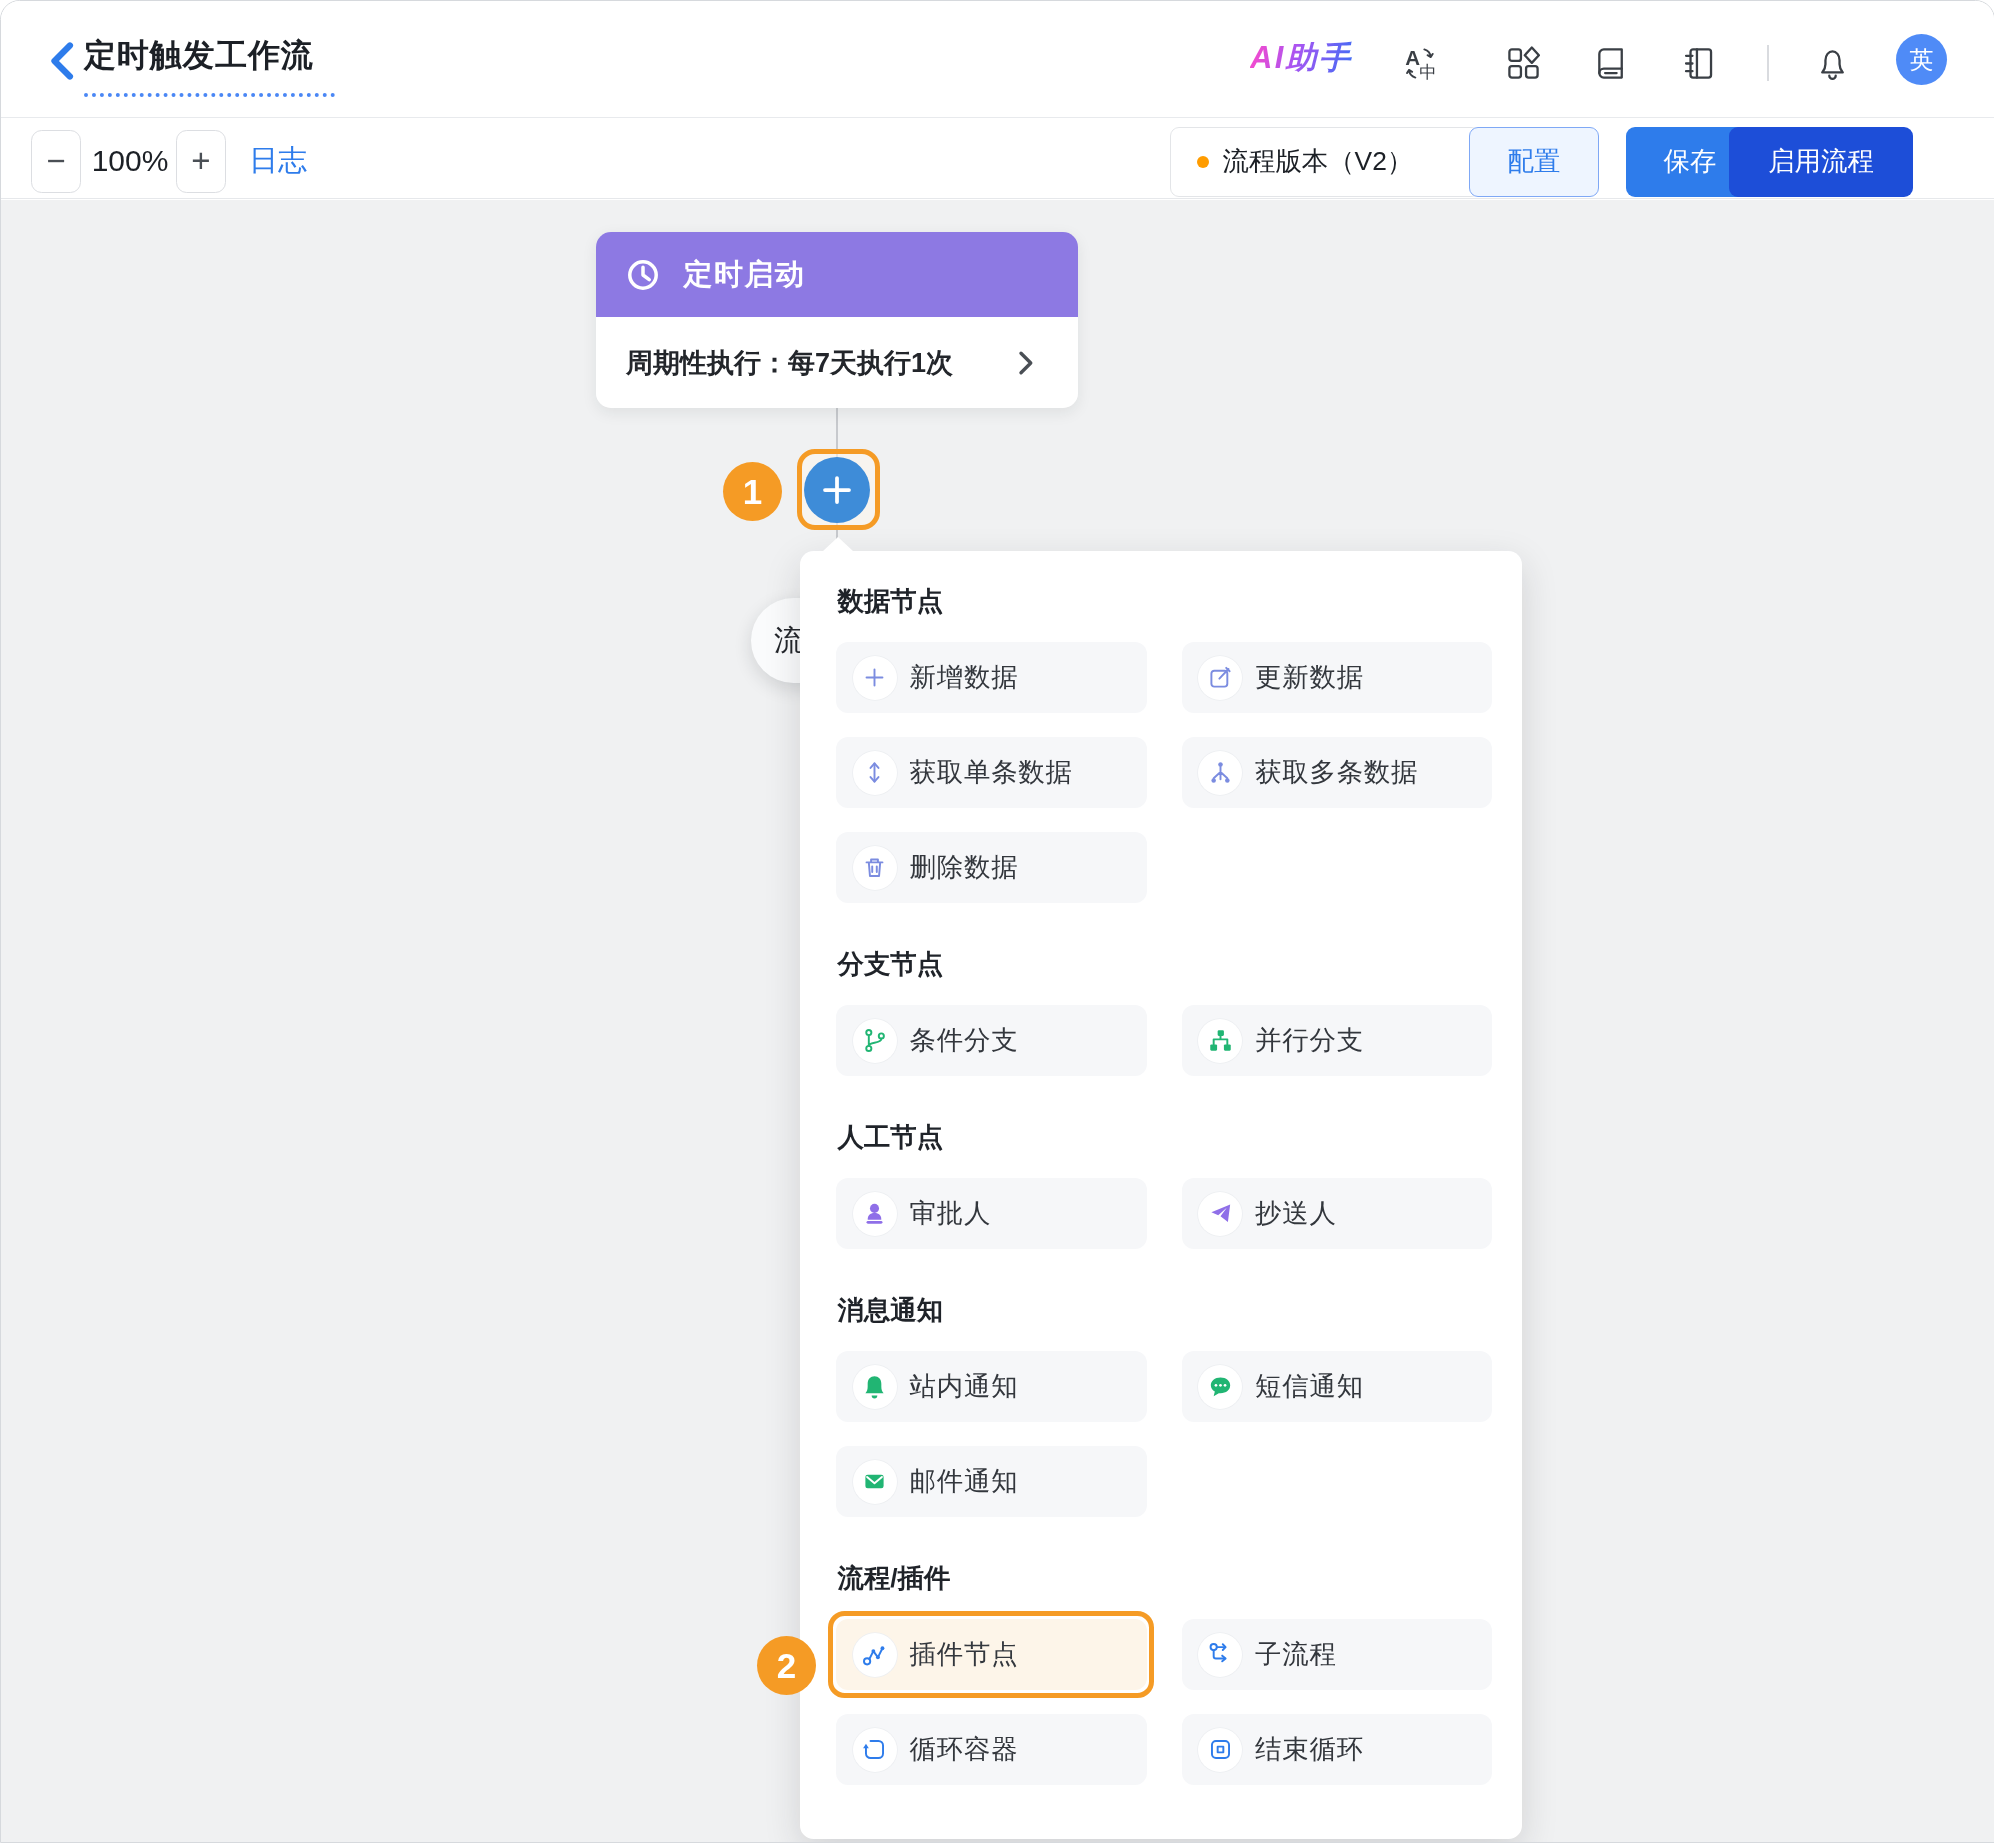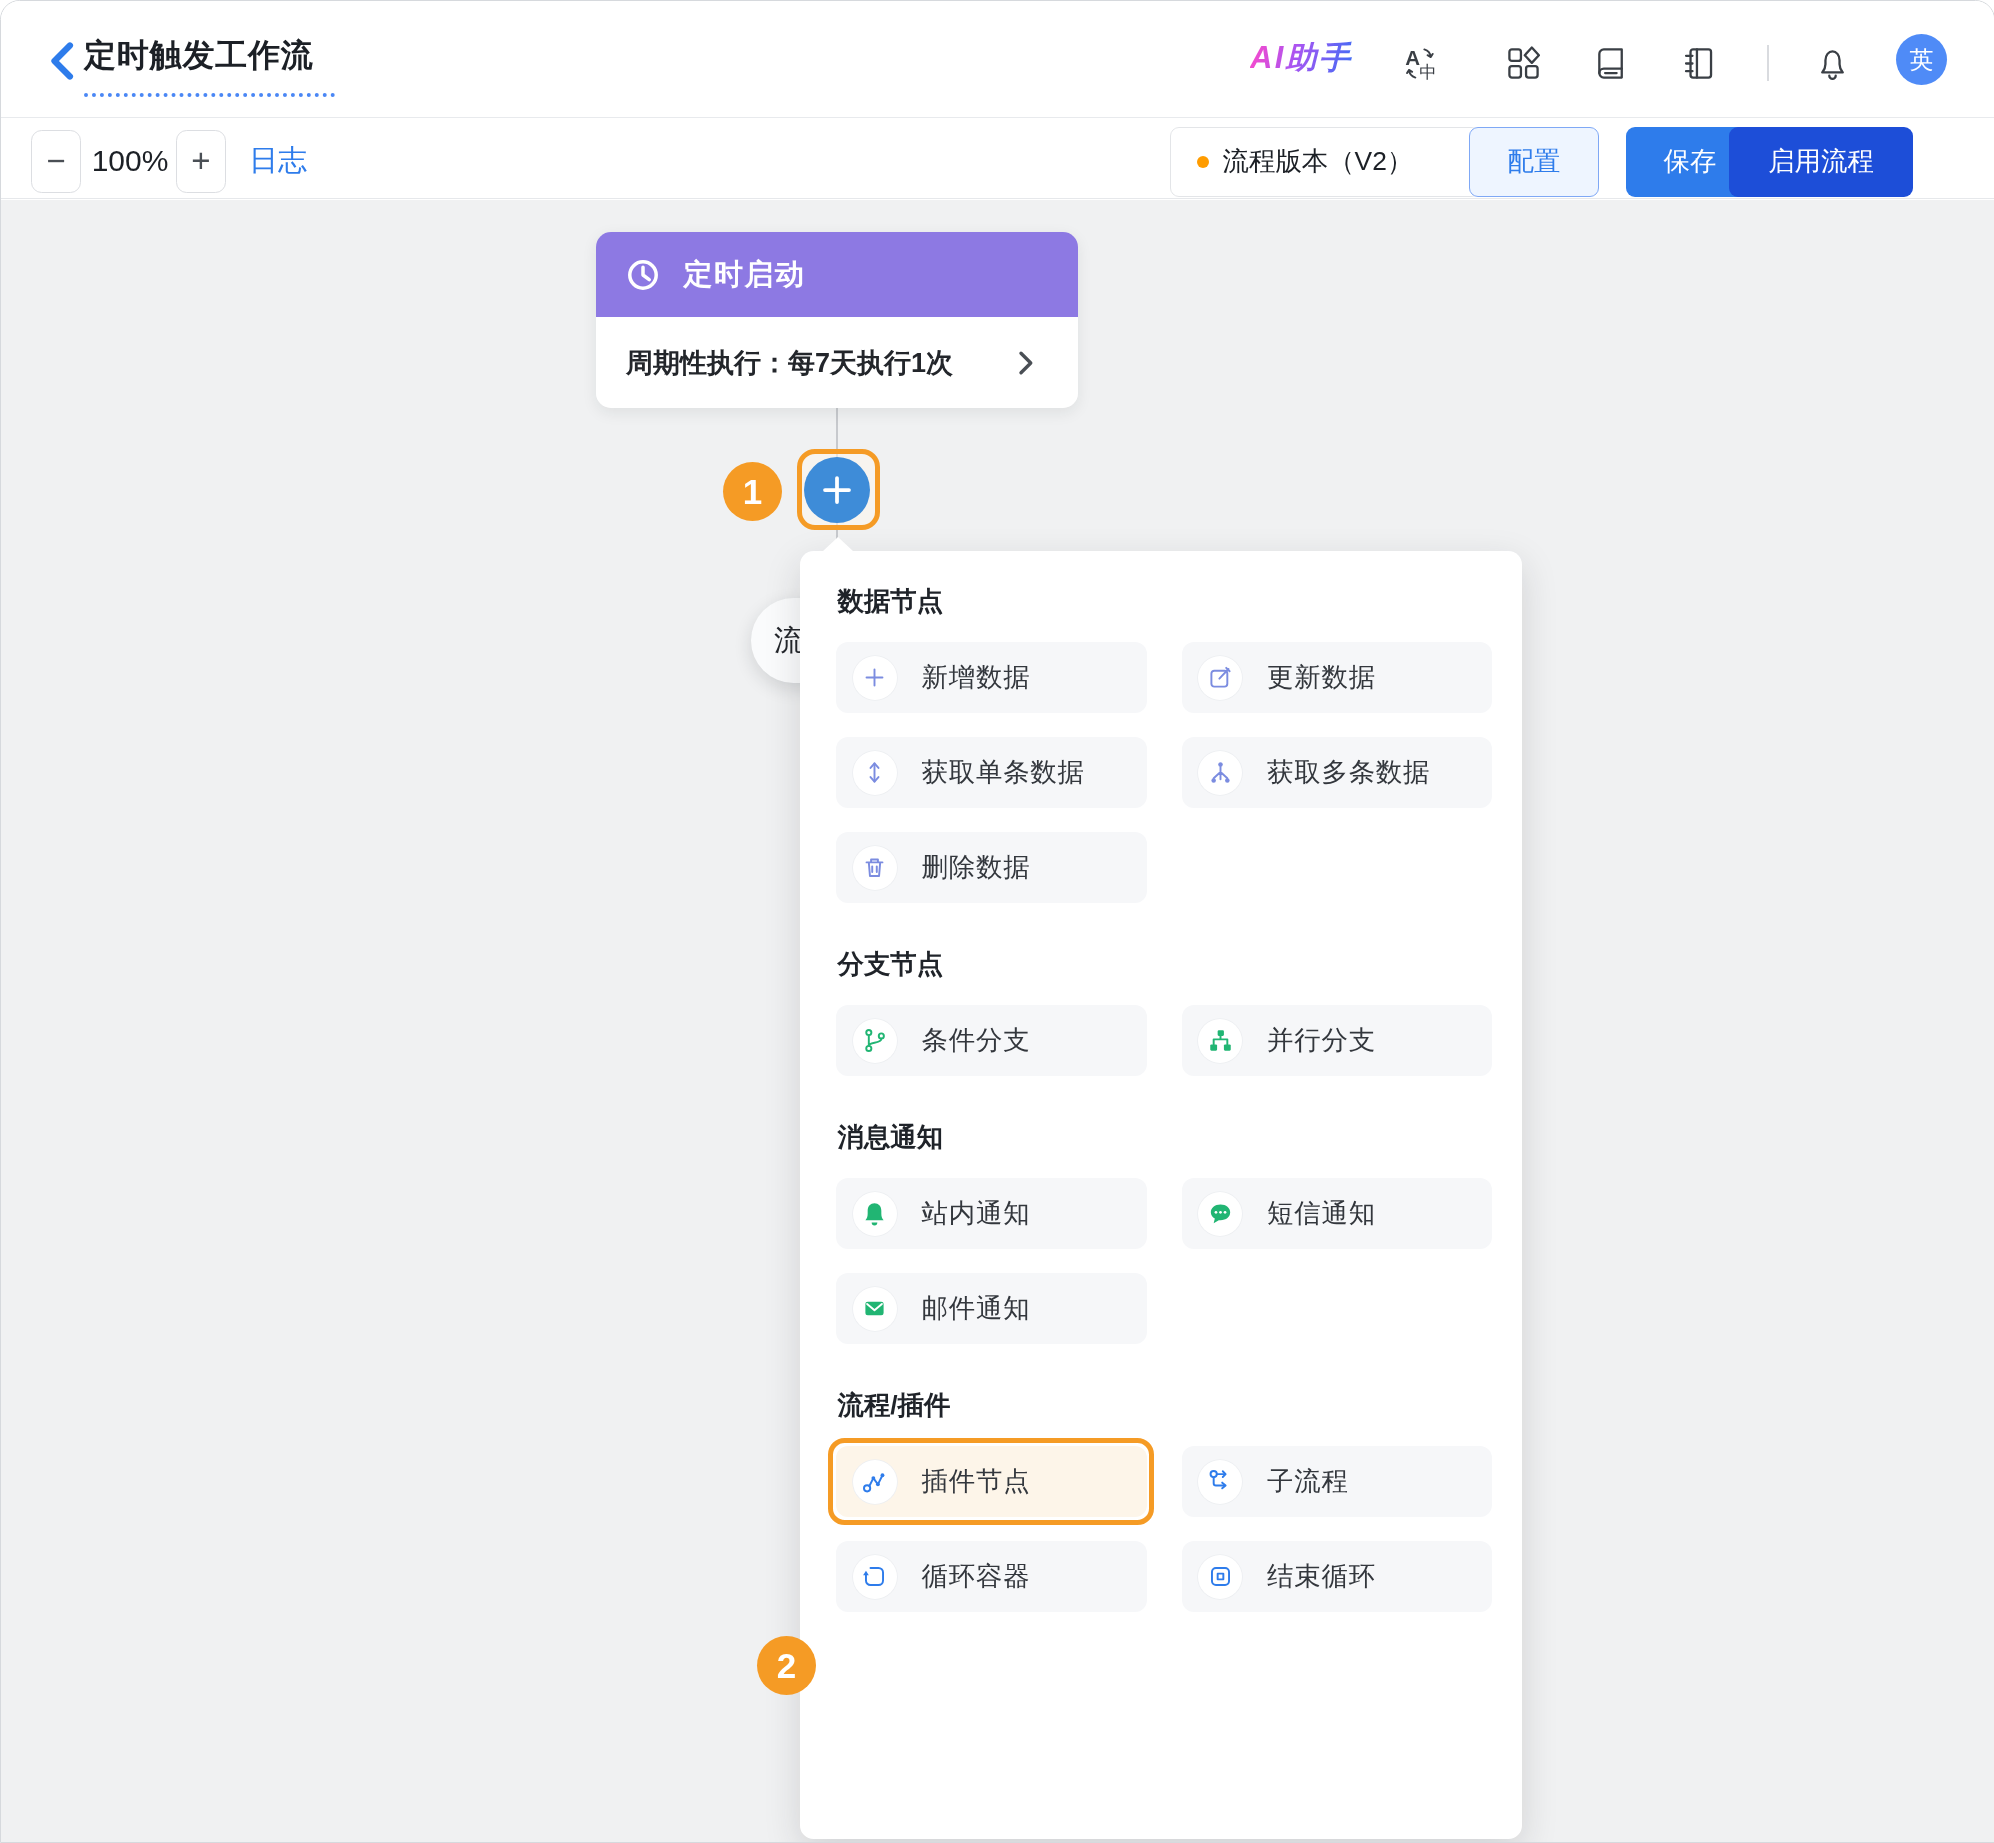--- a/index.html
+++ b/index.html
@@ -51,21 +51,21 @@
            box-shadow:0 6px 18px rgba(31,35,41,.14);display:flex;align-items:center;padding-left:23px;
            font-size:29px;color:#23262b;z-index:1;cursor:pointer;}
   
   .menu{position:absolute;left:799px;top:351px;width:722px;height:1288px;background:#fff;border-radius:13.6px;
         box-shadow:0 12px 36px rgba(31,35,41,.15);z-index:10;padding:33px 30px 30px 36px;overflow:hidden;}
   .menu-arrow{position:absolute;left:821px;top:337px;width:0;height:0;z-index:11;
         border-left:16.6px solid transparent;border-right:16.6px solid transparent;border-bottom:15px solid #fff;}
   .msec-t{font-size:26.4px;font-weight:600;color:#1f2329;margin:44px 0 23px 1.5px;}
   .msec:first-child .msec-t{margin-top:0;}
   .mgrid{display:grid;grid-template-columns:1fr 1fr;gap:24px 35px;}
-  .mi{height:71px;background:#f6f7f9;border-radius:12px;display:flex;align-items:center;padding-left:16.6px;gap:25px;
+  .mi{height:71px;background:#f6f7f9;border-radius:12px;display:flex;align-items:center;padding-left:16.6px;gap:13px;
       cursor:pointer;position:relative;}
   .mi.hl{background:#fdf5e9;}
   .mi.hl::after{content:"";position:absolute;inset:-7.6px;border:5.3px solid #f59b25;border-radius:16.6px;pointer-events:none;}
   .mic{width:44px;height:44px;border-radius:50%;background:#fff;box-shadow:0 0 0 0.8px #eceef1;flex:0 0 auto;
        display:flex;align-items:center;justify-content:center;}
   .mic svg{width:33px;height:33px;}
   .mil{font-size:26.4px;color:#33373d;letter-spacing:0.8px;}
   .c-data{color:#7b8ce0;} .c-branch{color:#21b573;} .c-human{color:#8f6fe8;}
   .c-msg{color:#21b573;} .c-flow{color:#2e7ceb;}
 </style>
@@ -236,20 +236,43 @@
                     <path d="M29 21 v6 M17 27 h24 M17 27 v9 M41 27 v9" fill="none" stroke="currentColor" stroke-width="3.4" stroke-linecap="round" stroke-linejoin="round"></path>
                     <rect x="11" y="36" width="12" height="11" rx="2" fill="currentColor"></rect>
                     <rect x="35" y="36" width="12" height="11" rx="2" fill="currentColor"></rect>
                   </svg>
                 </span>
                 <span class="mil">并行分支</span>
               </div>
             </div>
           </div>
           <div class="msec">
+            <div class="msec-t">人工节点</div>
+            <div class="mgrid">
+              <div class="mi">
+                <span class="mic c-human">
+                  <svg viewBox="0 0 58 58">
+                    <circle cx="29" cy="20" r="8" fill="currentColor"></circle>
+                    <path d="M29 28 c-8 0 -12 4 -12 12 h24 c0 -8 -4 -12 -12 -12 z" fill="currentColor"></path>
+                    <rect x="15" y="42" width="28" height="5" rx="2.5" fill="currentColor"></rect>
+                  </svg>
+                </span>
+                <span class="mil">审批人</span>
+              </div>
+              <div class="mi">
+                <span class="mic c-human">
+                  <svg viewBox="0 0 58 58">
+                    <path d="M46 13 L13 27 l12 5 15 -13 -11 15 13 10 z" fill="currentColor"></path>
+                  </svg>
+                </span>
+                <span class="mil">抄送人</span>
+              </div>
+            </div>
+          </div>
+          <div class="msec">
             <div class="msec-t">消息通知</div>
             <div class="mgrid">
               <div class="mi">
                 <span class="mic c-msg">
                   <svg viewBox="0 0 58 58">
                     <path d="M45 41 H13 c3 -4 4 -7 4 -12 v-5 c0 -8 5 -13 12 -13 s12 5 12 13 v5 c0 5 1 8 4 12 z" fill="currentColor"></path>
                     <path d="M24 45 a5 5 0 0 0 10 0 z" fill="currentColor"></path>
                   </svg>
                 </span>
                 <span class="mil">站内通知</span>

